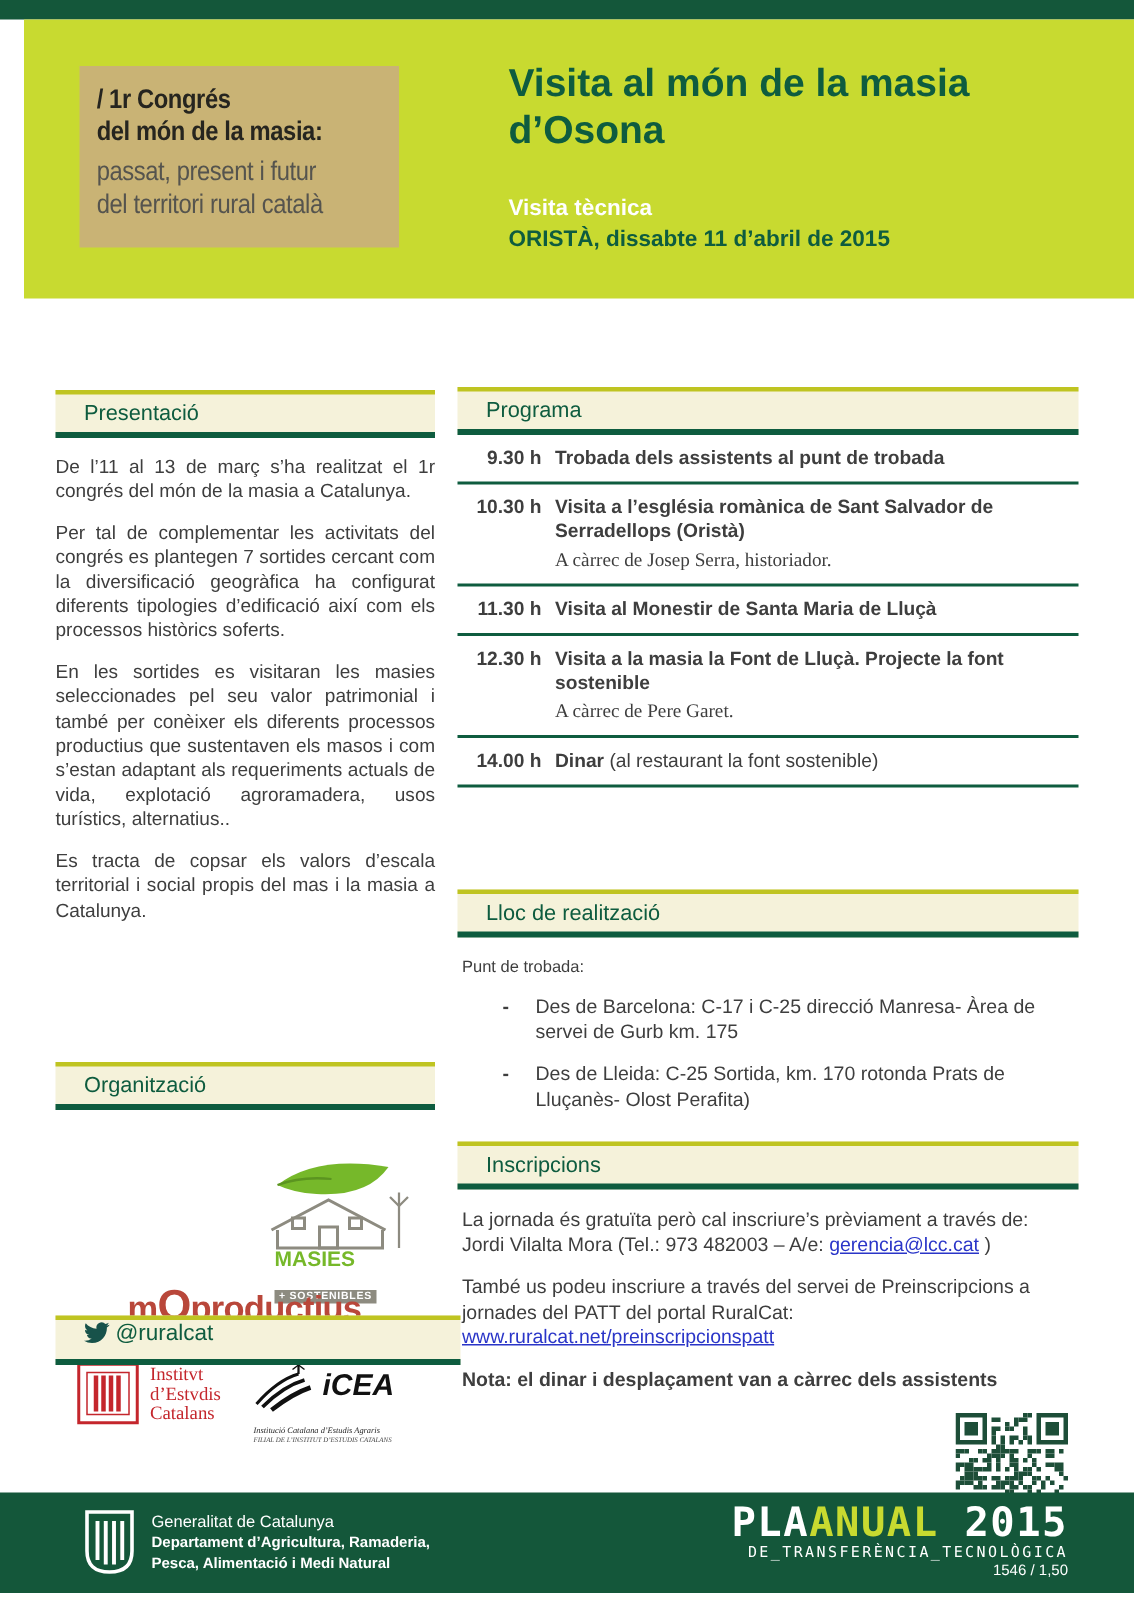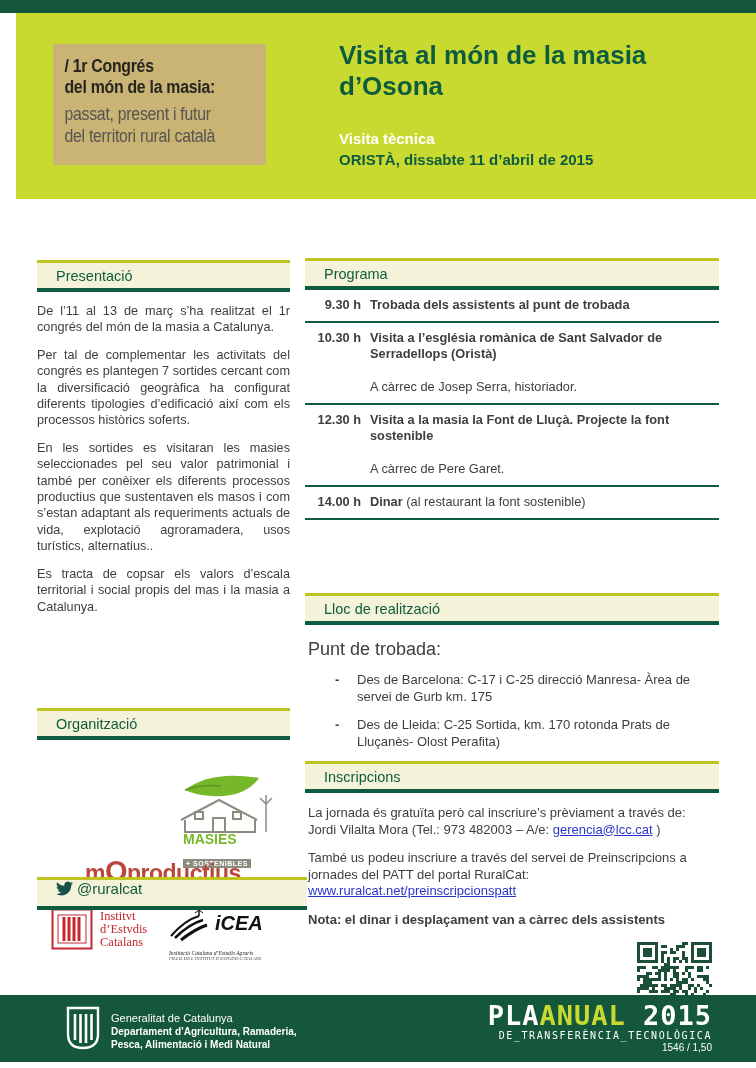--- a/index.html
+++ b/index.html
@@ -45,37 +45,37 @@
                 border-top:3px solid var(--olive);border-bottom:4px solid var(--darkgreen);
                 height:26px;display:flex;align-items:flex-start;padding-left:17px;box-sizing:content-box;}
   .twitter-band .handle{font-size:15px;color:var(--darkgreen);margin-left:2px;}
 
   
   .prog-row{display:flex;padding:7px 0 8px 0;border-bottom:2px solid var(--darkgreen);
             font-size:12.8px;line-height:16px;color:var(--ink);}
   .prog-time{width:56px;text-align:right;font-weight:bold;flex-shrink:0;}
   .prog-body{margin-left:9px;font-weight:bold;flex:1;}
   .prog-suffix{font-weight:normal;}
-  .prog-detail{font-weight:normal;margin-top:17px;}
+  .prog-detail{font-weight:normal;margin-top:3px;font-family:Liberation Serif, serif;}
 
   .lloc-block{position:absolute;top:335px;left:0;width:414px;}
-  .lloc-intro{margin:14px 0 0 3px;font-size:18px;color:var(--ink);}
+  .lloc-intro{margin:14px 0 0 3px;font-size:11px;color:var(--ink);}
   .bullet{display:flex;margin-top:11px;font-size:13px;line-height:17px;color:var(--ink);}
   .bullet .dash{margin-left:30px;width:22px;font-weight:bold;flex-shrink:0;}
   .bullet .btxt{flex:1;padding-right:4px;}
 
   .insc-block{position:absolute;top:503px;left:0;width:414px;}
   .insc-p{margin:12px 0 0 3px;font-size:13px;line-height:16.5px;color:var(--ink);}
   .insc-p a{color:var(--link);}
   .note{font-weight:bold;}
   .qr-wrap{margin:14px 0 0 332px;width:75px;height:75px;}
 
   
   .footer{position:absolute;top:995px;left:0;width:756px;height:67px;background:var(--footer_green);color:#fff;}
-  .gencat{position:absolute;left:65px;top:11px;display:flex;align-items:center;}
+  .gencat{position:absolute;left:55px;top:11px;display:flex;align-items:flex-start;}
   .gencat-text{margin-left:10px;margin-top:3px;}
   .gc1{font-size:11px;line-height:13px;}
   .gc2{font-size:10px;font-weight:bold;line-height:13.5px;}
   .pla{position:absolute;right:44px;top:7px;text-align:right;}
   .pla-main{font-size:27px;font-weight:bold;letter-spacing:1px;line-height:27px;
             font-family:"DejaVu Sans Mono",monospace;}
   .pla-main .anual{color:var(--lime);}
   .pla-sub{font-size:10px;letter-spacing:1.6px;margin-top:1px;font-family:"DejaVu Sans Mono",monospace;}
   .ref{position:absolute;right:44px;top:47px;font-size:10px;}
 </style>
@@ -202,20 +202,24 @@
         <span>Programa</span>
       </div>
     <div id="program-rows">
         <div class="prog-row">
           <div class="prog-time">9.30 h</div>
           <div class="prog-body"><span>Trobada dels assistents al punt de trobada</span></div>
         </div>
         <div class="prog-row">
           <div class="prog-time">10.30 h</div>
           <div class="prog-body"><span>Visita a l’església romànica de Sant Salvador de Serradellops (Oristà)</span><div class="prog-detail">A càrrec de Josep Serra, historiador.</div></div>
+        </div>
+        <div class="prog-row">
+          <div class="prog-time">11.30 h</div>
+          <div class="prog-body"><span>Visita al Monestir de Santa Maria de Lluçà</span></div>
         </div>
         <div class="prog-row">
           <div class="prog-time">12.30 h</div>
           <div class="prog-body"><span>Visita a la masia la Font de Lluçà. Projecte la font sostenible</span><div class="prog-detail">A càrrec de Pere Garet.</div></div>
         </div>
         <div class="prog-row">
           <div class="prog-time">14.00 h</div>
           <div class="prog-body"><span>Dinar</span><span class="prog-suffix"> (al restaurant la font sostenible)</span></div>
         </div>
       </div>

